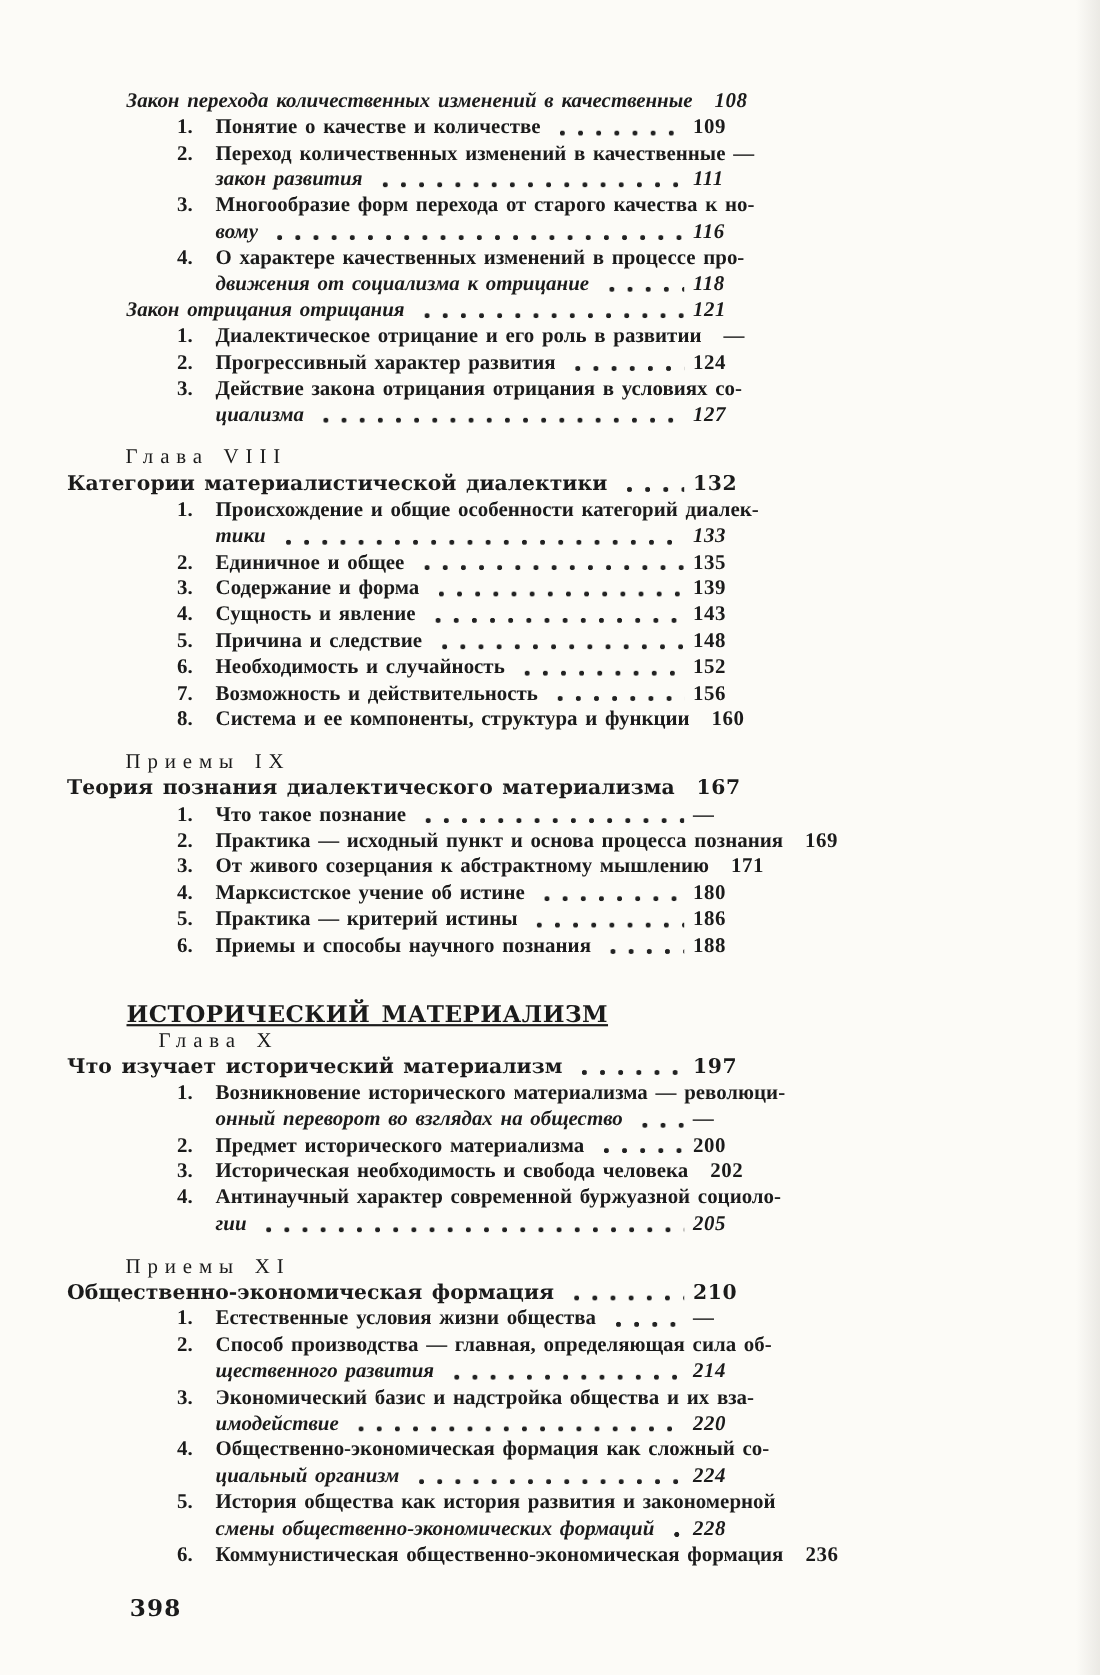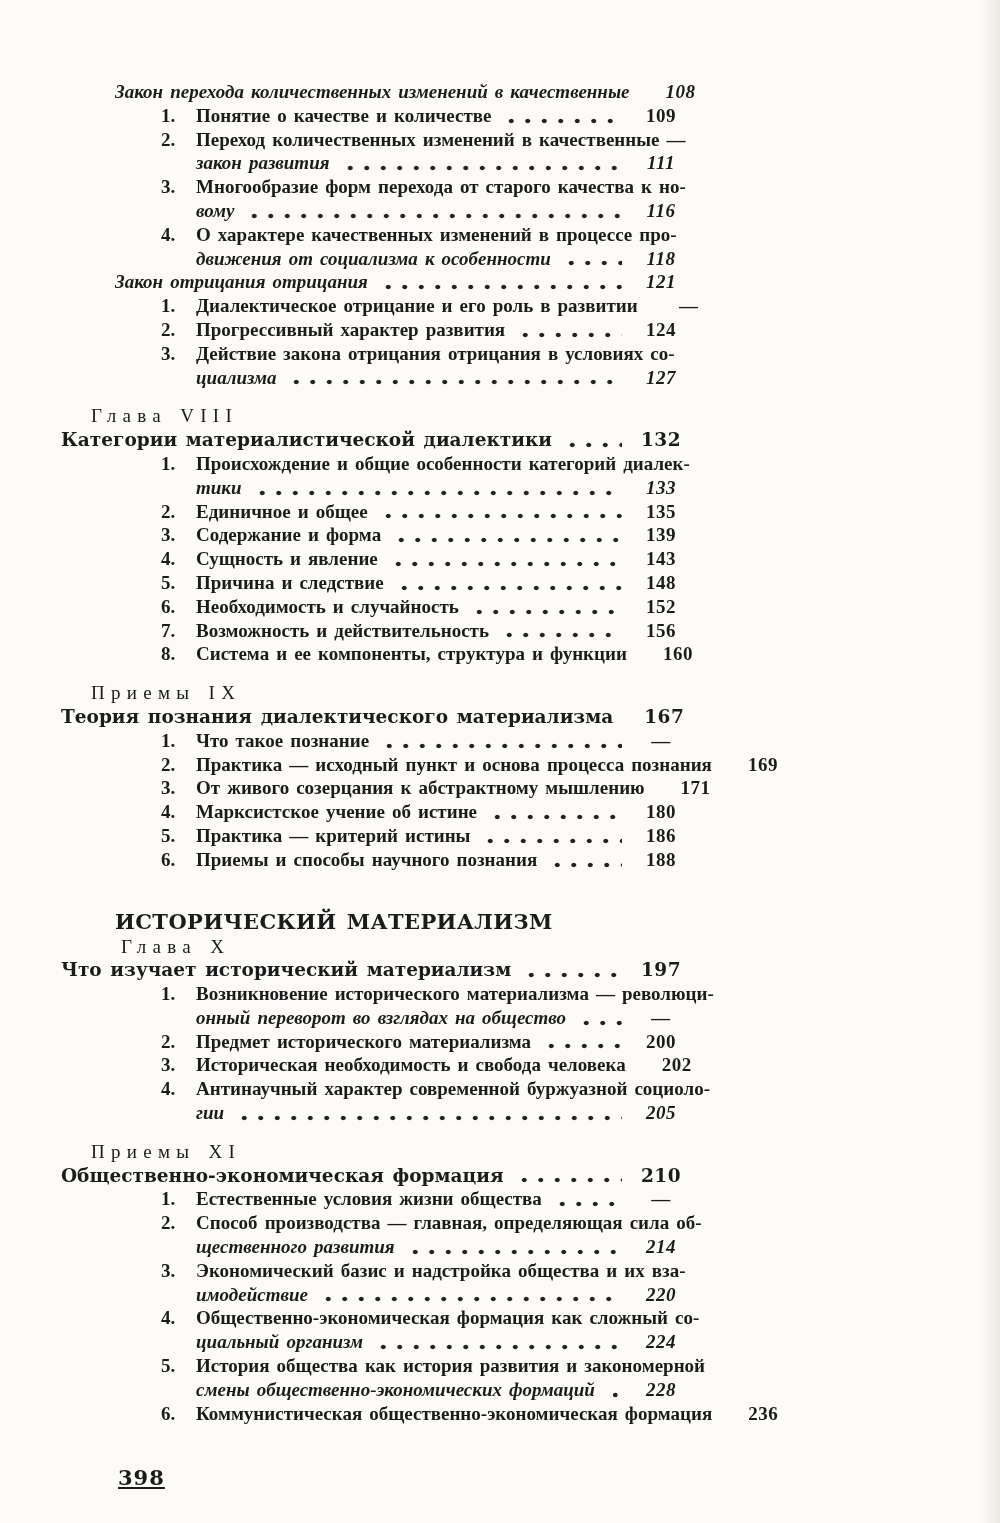--- a/index.html
+++ b/index.html
@@ -30,43 +30,42 @@
   .row .text { word-spacing: 0.12em; }
   .row .leader {
     flex: 1 1 auto; height: 6px; align-self: flex-end;
     margin: 0 8px 4px 12px;
     background-image: radial-gradient(circle, #222 2px, rgba(0,0,0,0) 2.6px);
     background-size: 16.5px 6px;
     background-repeat: repeat-x;
     background-position: left center;
   }
   .row.no-dots .leader { background: none; }
-  .row .page-num { flex: 0 0 62px; text-align: center; font-weight: 700; letter-spacing: 0.5px; }
+  .row .page-num { flex: 0 0 62px; text-align: left; font-weight: 700; letter-spacing: 0.5px; }
   .row.entry-italic { padding-left: 115px; font-style: italic; }
   .row.item { padding-left: 161px; }
   .row.cont { padding-left: 196px; font-style: italic; }
   .row.fill .text { flex: 1 1 auto; text-align: justify; text-align-last: justify; }
   .row.chapter {
-    padding-left: 91px; margin-top: 15px;
+    padding-left: 114px; margin-top: 15px;
     font-weight: 400; letter-spacing: 0.33em; word-spacing: 0.1em;
   }
   .row.chapter-title {
     padding-left: 61px;
     font-family: "DejaVu Serif", serif; font-size: 18.5px; word-spacing: 0.22em;
   }
   .row.part {
     padding-left: 115px; margin-top: 36px; height: 27px; line-height: 27px;
-    font-family: "DejaVu Serif", serif; font-size: 21px; word-spacing: 0.1em; letter-spacing: 0.4px;
+    font-family: "DejaVu Serif", serif; font-size: 21px; word-spacing: 0.1em; letter-spacing: 0.4px; text-decoration: underline;
   }
   .row.part + .row.chapter { margin-top: 0; margin-left: 30px; }
   .footer {
-    margin: 40px 0 0 118px;
+    margin: 24px 0 0 118px;
     font: 700 21px/26px "DejaVu Serif", serif;
     letter-spacing: 1px;
-    text-decoration: underline;
   }
 </style>
 </head>
 <body>
 
 <div class="page-wrap">
   <div class="toc" id="toc">
       <div class="row entry-italic">
 
     <span class="text">Закон перехода количественных изменений в качественные</span>
@@ -104,21 +103,21 @@
     <span class="page-num">116</span>
   </div>
       <div class="row item no-dots fill">
     <span class="label">4.</span>
     <span class="text">О характере качественных изменений в процессе про-</span>
     <span class="leader"></span>
     <span class="page-num"></span>
   </div>
       <div class="row cont">
 
-    <span class="text">движения от социализма к особенности</span>
+    <span class="text">движения от социализма к отрицание</span>
     <span class="leader"></span>
     <span class="page-num">118</span>
   </div>
       <div class="row entry-italic">
 
     <span class="text">Закон отрицания отрицания</span>
     <span class="leader"></span>
     <span class="page-num">121</span>
   </div>
       <div class="row item">

